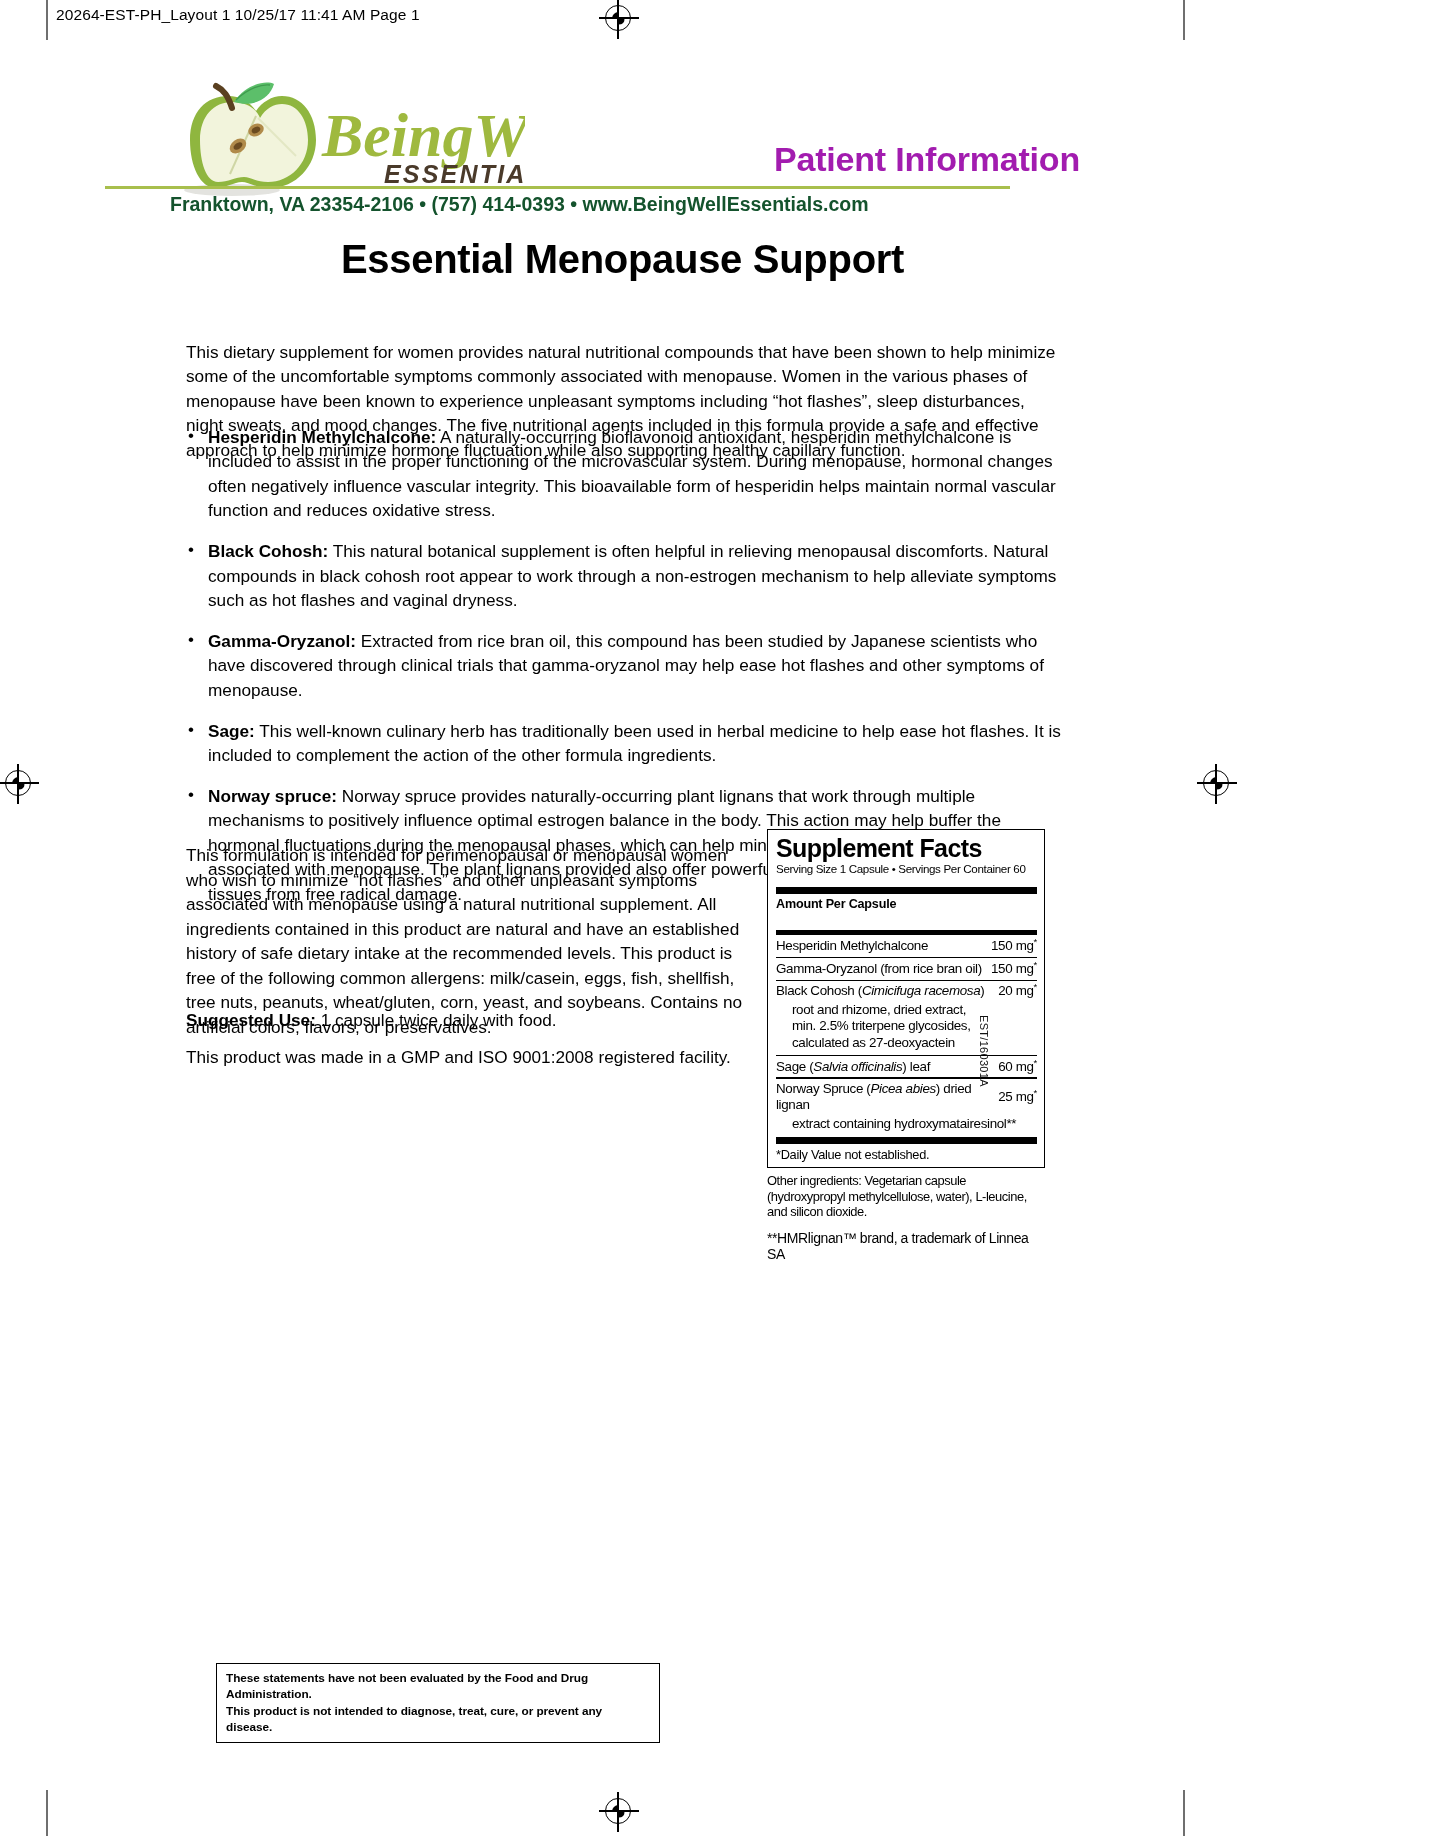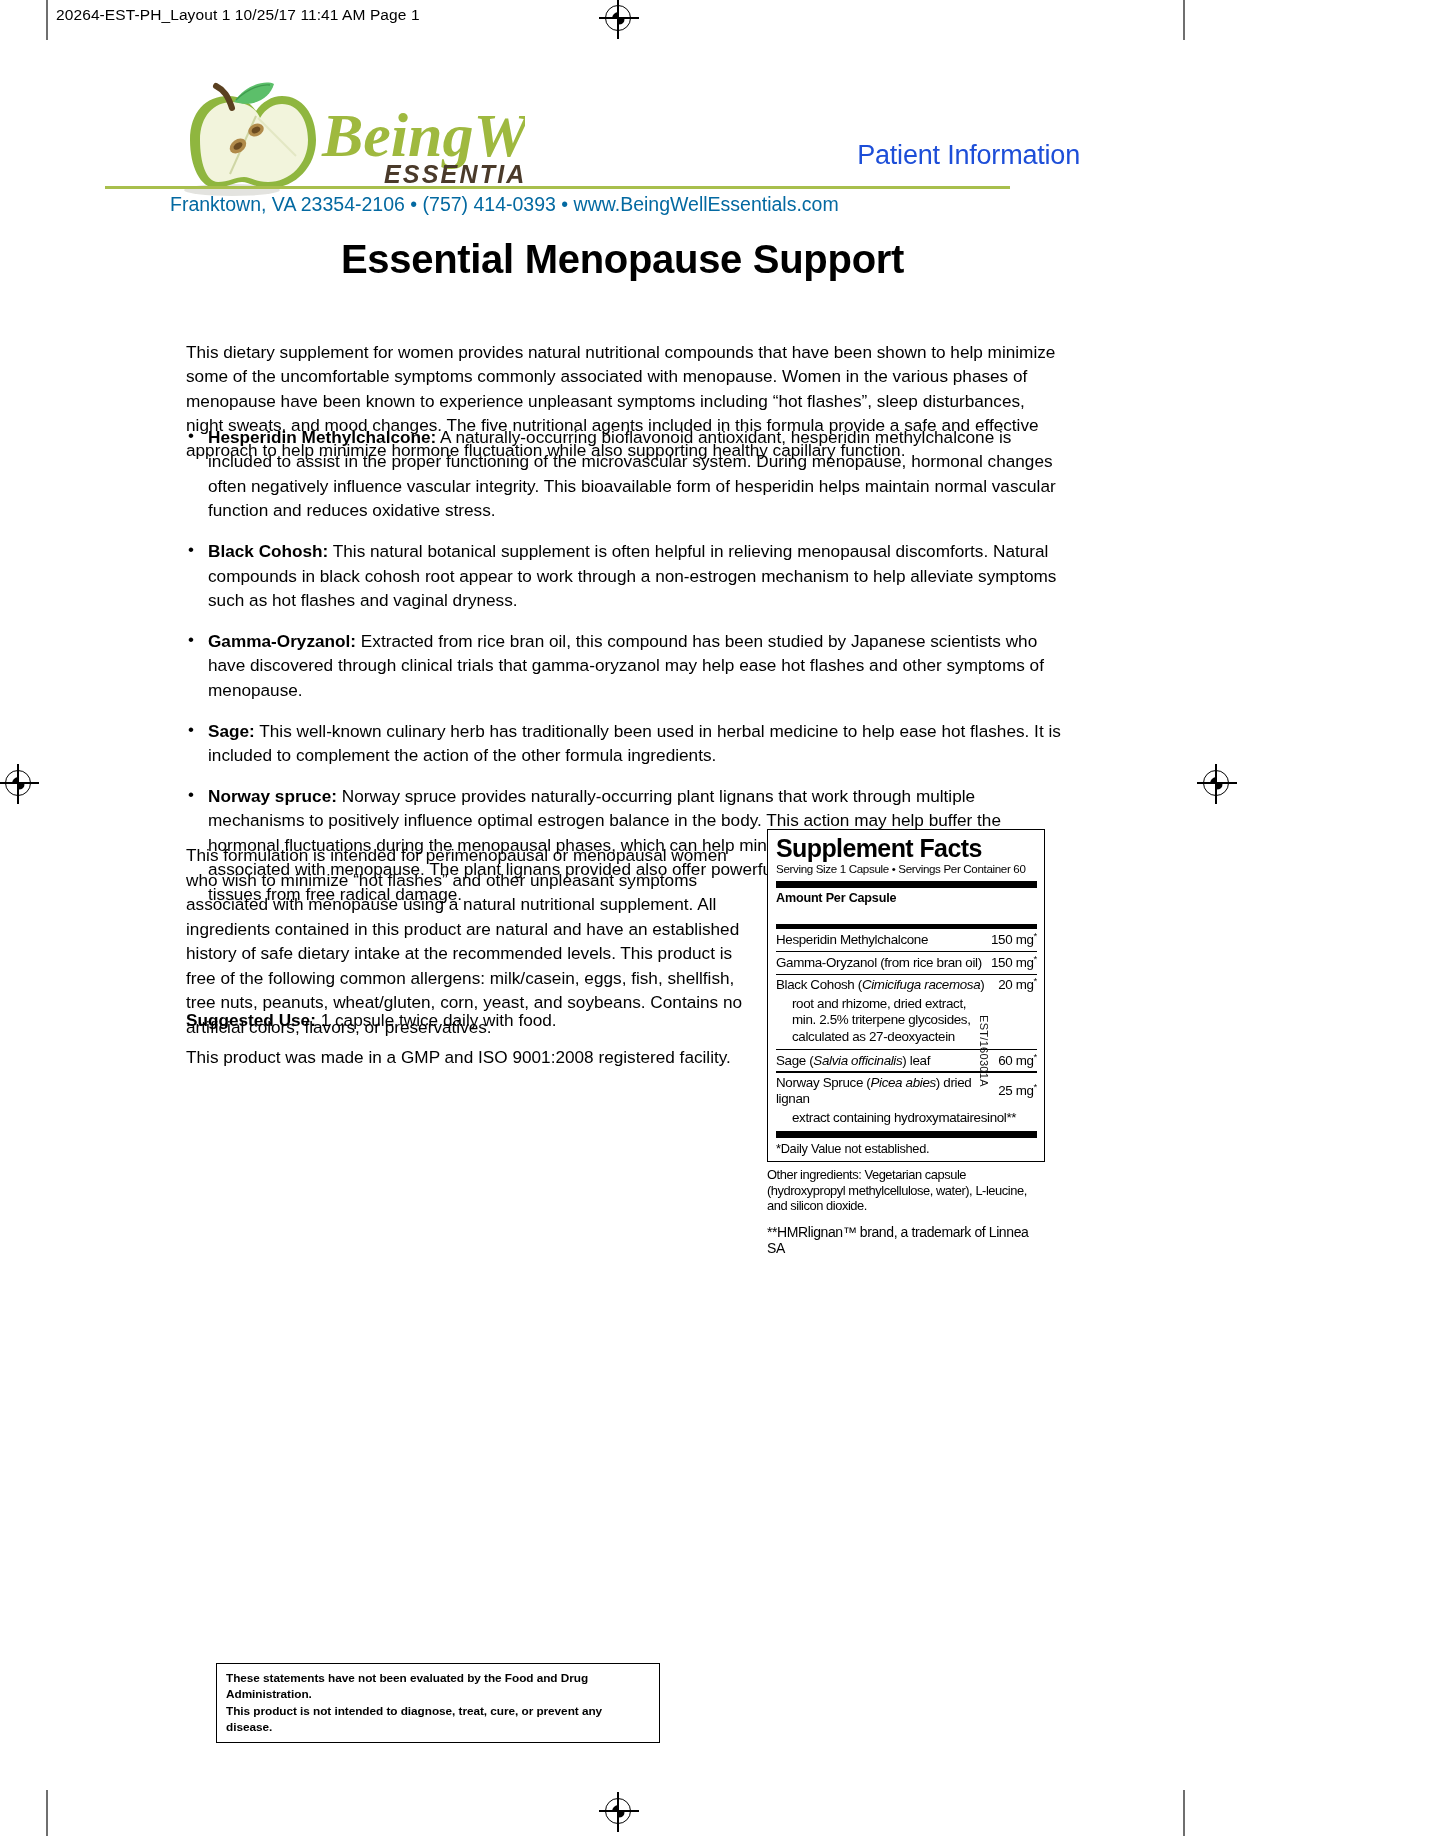--- a/index.html
+++ b/index.html
@@ -40,32 +40,32 @@
   
   .page { position:absolute; left:0; top:0; width:1445px; height:1836px; }
 
   .header { position:absolute; left:170px; top:78px; width:910px; height:140px; }
 
   .logo { position:absolute; left:0px; top:0px; width:355px; height:118px; }
   .logo svg { display:block; }
 
   .patient-info {
     position:absolute; right:0px; top:62px;
-    font-size:27px; font-weight:normal; letter-spacing:-0.2px;
-    color:#1d4ed8;
+    font-size:34px; font-weight:bold; letter-spacing:-0.2px;
+    color:#a21caf;
   }
 
   .brand-rule {
     position:absolute; left:105px; top:186px; width:905px; height:3px;
     background:#a8bf4d;
   }
 
   .contact {
     position:absolute; left:170px; top:193px;
-    font-size:19.5px; color:#0369a1; white-space:nowrap;
+    font-size:19.5px; color:#14532d; white-space:nowrap;font-weight:bold;
   }
   .doc-title-wrap { position:absolute; left:185px; width:875px; top:237px; text-align:center; }
 
   .intro {
     position:absolute; left:186px; top:316px; width:872px;
     font-size:17.2px; line-height:1.42; text-align:left;margin-top:24px;
   }
 
   ul.ingredients {
     position:absolute; left:186px; top:425px; width:878px;
@@ -93,21 +93,21 @@
     font-size:17.2px; line-height:1.42;
   }
 
   
   .sf-wrap { position:absolute; left:767px; top:829px; width:278px; }
   .sf-box {
     border:1.6px solid #000; background:#fff; padding:4px 7px 4px 8px;
     font-family:"Liberation Sans", sans-serif;
   }
   .sf-title { font-size:25px; font-weight:bold; letter-spacing:-0.6px; line-height:1.05; margin:1px 0 1px 0;}
-  .sf-serving { font-size:11.6px; letter-spacing:-0.35px; white-space:nowrap; margin-bottom:6px; }
+  .sf-serving { font-size:11.6px; letter-spacing:-0.35px; white-space:nowrap; margin-bottom:12px; }
   .bar-thick { height:7px; background:#000; margin:1px 0; }
   .bar-med   { height:4.5px; background:#000; margin:1px 0; }
   .rule-thin { height:1.1px; background:#000; }
   .sf-amount { font-size:12.6px; font-weight:bold; letter-spacing:-0.2px; padding:2px 0 18px; }
 
   .sf-row { display:flex; justify-content:space-between; align-items:center;
             font-size:13.4px; letter-spacing:-0.35px; padding:2.5px 0 2.5px; line-height:1.22; }
   .sf-row .nm { flex:1 1 auto; padding-right:5px; }
   .sf-row .amt { flex:0 0 auto; white-space:nowrap; }
   .sf-sub { font-size:13.4px; letter-spacing:-0.35px; line-height:1.22; padding-left:16px; }

